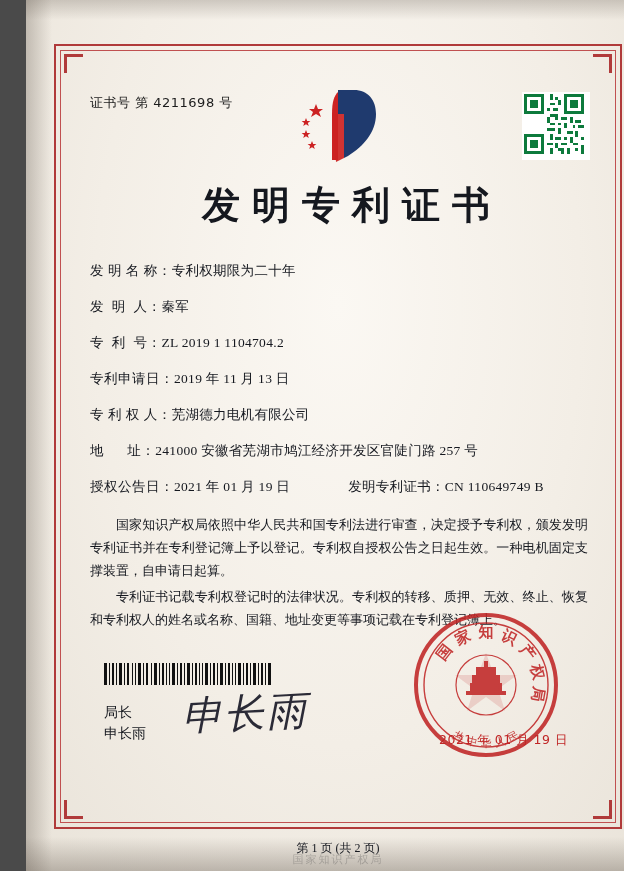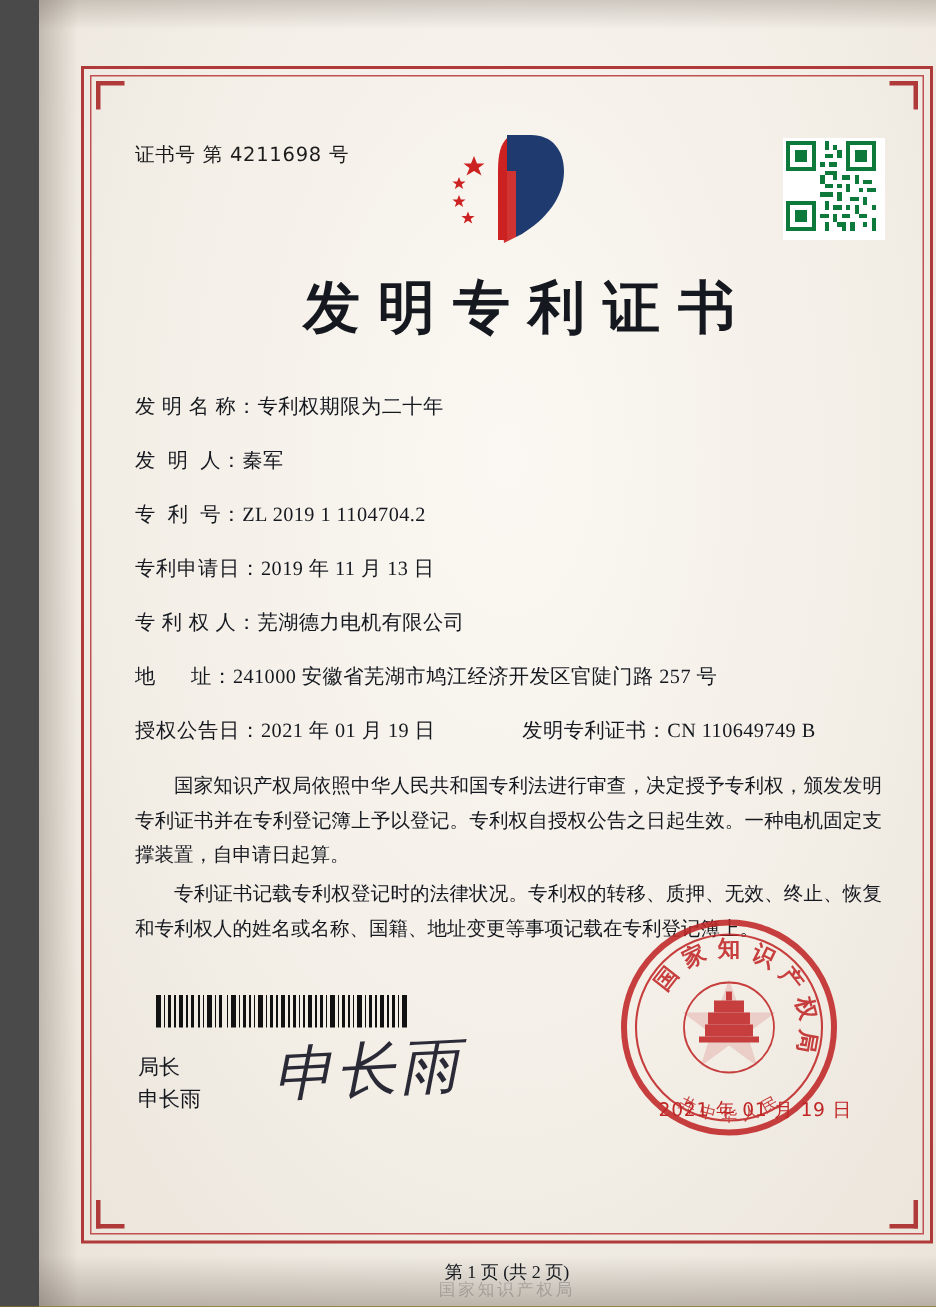--- a/index.html
+++ b/index.html
@@ -162,21 +162,21 @@
   
   #barcode {
     position: absolute;
     left: 32px; bottom: 128px;
     width: 168px; height: 22px;
   }
 
   
   #sig-block {
     position: absolute;
-    left: 20px; bottom: 68px;
+    left: 32px; bottom: 68px;
     font-size: 14px;
     line-height: 1.55;
     color: #15181f;
     font-family: "DejaVu Sans", sans-serif;
   }
   #signature-script {
     position: absolute;
     left: 110px; bottom: 72px;
     font-size: 40px;
     color: #1a1a28;

